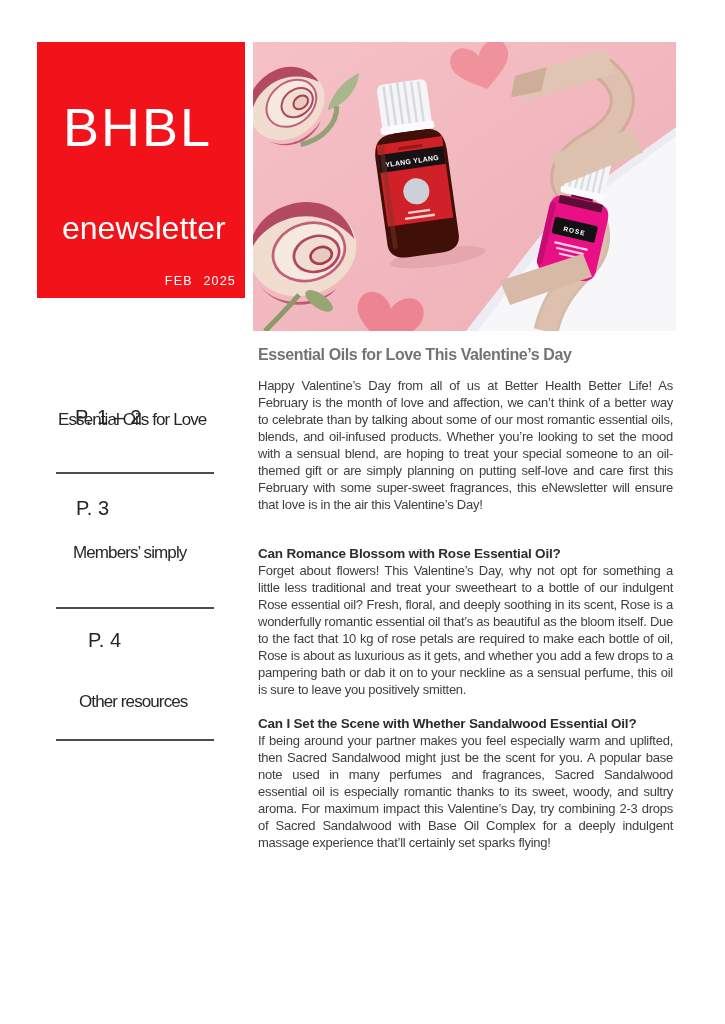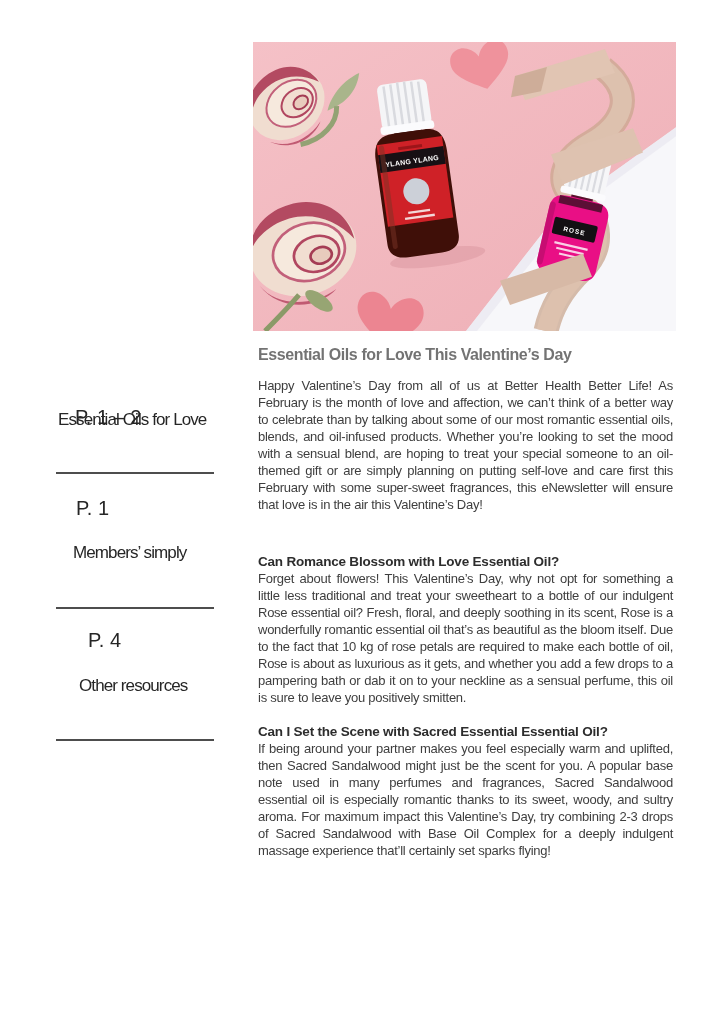--- a/index.html
+++ b/index.html
@@ -14,33 +14,38 @@
   .issue-date{position:absolute;right:9px;bottom:10px;font-size:12.5px;color:#fff;letter-spacing:1.2px;word-spacing:6px;font-weight:500;}
   
   .hero{position:absolute;left:253px;top:42px;width:423px;height:289px;display:block;}
   
   .toc{position:absolute;left:37px;top:340px;width:214px;height:410px;color:#262626;}
   .toc-pages{position:absolute;font-size:20px;letter-spacing:0;white-space:nowrap;}
   .toc-title{position:absolute;font-size:17px;letter-spacing:-0.9px;white-space:nowrap;font-weight:500;}
   .toc-divider{position:absolute;width:158px;height:0;border-top:2px solid #4d4d4d;}
   .tp1{left:38px;top:22px;margin-top:44px;}  .tt1{left:21px;top:70px;}  .td1{left:19px;top:132px;}
   .tp2{left:39px;top:157px;} .tt2{left:36px;top:203px;} .td2{left:19px;top:267px;}
-  .tp3{left:51px;top:289px;} .tt3{left:42px;top:336px;text-align:right;} .td3{left:19px;top:399px;}
+  .tp3{left:51px;top:289px;} .tt3{left:42px;top:352px;text-align:right;} .td3{left:19px;top:399px;}
   
   .article{position:absolute;left:258px;top:345px;width:415px;color:#3e3e3e;}
   .article h1{font-size:16px;line-height:19px;color:#737373;margin:0 0 13px 0;letter-spacing:-0.4px;font-weight:bold;}
   .article h2{font-size:13.5px;line-height:17px;color:#2d2d2d;margin:0;letter-spacing:-0.2px;font-weight:bold;}
   .article p{font-size:13px;line-height:17px;text-align:justify;margin:0 0 17px 0;letter-spacing:-0.25px;}
-  .article p.intro{margin-bottom:40px;}
+  .article p.intro{margin-bottom:32px;}
 </style>
 </head>
 <body>
 
 <div class="page">
 
+  <div class="masthead">
+    <div class="brand-line1">BHBL</div>
+    <div class="brand-line2">enewsletter</div>
+    <div class="issue-date">FEB 2025</div>
+  </div>
 
   <svg class="hero" viewBox="0 0 423 288" preserveAspectRatio="none" aria-hidden="true">
     <defs>
       <linearGradient id="pinkbg" x1="0" y1="0" x2="1" y2="1">
         <stop offset="0" stop-color="#f5c1c7"></stop>
         <stop offset="1" stop-color="#eeafb6"></stop>
       </linearGradient>
     </defs>
 
     <rect width="423" height="288" fill="url(#pinkbg)"></rect>
@@ -122,33 +127,33 @@
       <polygon points="298,112 380,86 390,110 310,142" fill="#dec2b0"></polygon>
       <polygon points="247,238 330,211 339,234 257,262" fill="#d7b9a6"></polygon>
     </g>
   </svg>
 
   <nav class="toc">
     <div class="toc-pages tp1">P. 1 – 2</div>
     <div class="toc-title tt1">Essential Oils for Love</div>
     <div class="toc-divider td1"></div>
 
-    <div class="toc-pages tp2">P. 1</div>
+    <div class="toc-pages tp2">P. 3</div>
     <div class="toc-title tt2">Members’ simply</div>
     <div class="toc-divider td2"></div>
 
     <div class="toc-pages tp3">P. 4</div>
     <div class="toc-title tt3">Other resources</div>
     <div class="toc-divider td3"></div>
   </nav>
 
   <main class="article">
     <h1>Essential Oils for Love This Valentine’s Day</h1>
     <p class="intro">Happy Valentine’s Day from all of us at Better Health Better Life! As February is the month of love and affection, we can’t think of a better way to celebrate than by talking about some of our most romantic essential oils, blends, and oil-infused products. Whether you’re looking to set the mood with a sensual blend, are hoping to treat your special someone to an oil-themed gift or are simply planning on putting self-love and care first this February with some super-sweet fragrances, this eNewsletter will ensure that love is in the air this Valentine’s Day!</p>
 
-    <h2>Can Romance Blossom with Love Essential Oil?</h2>
+    <h2>Can Romance Blossom with Rose Essential Oil?</h2>
     <p>Forget about flowers! This Valentine’s Day, why not opt for something a little less traditional and treat your sweetheart to a bottle of our indulgent Rose essential oil? Fresh, floral, and deeply soothing in its scent, Rose is a wonderfully romantic essential oil that’s as beautiful as the bloom itself. Due to the fact that 10 kg of rose petals are required to make each bottle of oil, Rose is about as luxurious as it gets, and whether you add a few drops to a pampering bath or dab it on to your neckline as a sensual perfume, this oil is sure to leave you positively smitten.</p>
 
-    <h2>Can I Set the Scene with Sacred Essential Essential Oil?</h2>
+    <h2>Can I Set the Scene with Whether Sandalwood Essential Oil?</h2>
     <p>If being around your partner makes you feel especially warm and uplifted, then Sacred Sandalwood might just be the scent for you. A popular base note used in many perfumes and fragrances, Sacred Sandalwood essential oil is especially romantic thanks to its sweet, woody, and sultry aroma. For maximum impact this Valentine’s Day, try combining 2-3 drops of Sacred Sandalwood with Base Oil Complex for a deeply indulgent massage experience that’ll certainly set sparks flying!</p>
   </main>
 
 </div>
 
 </body></html>

